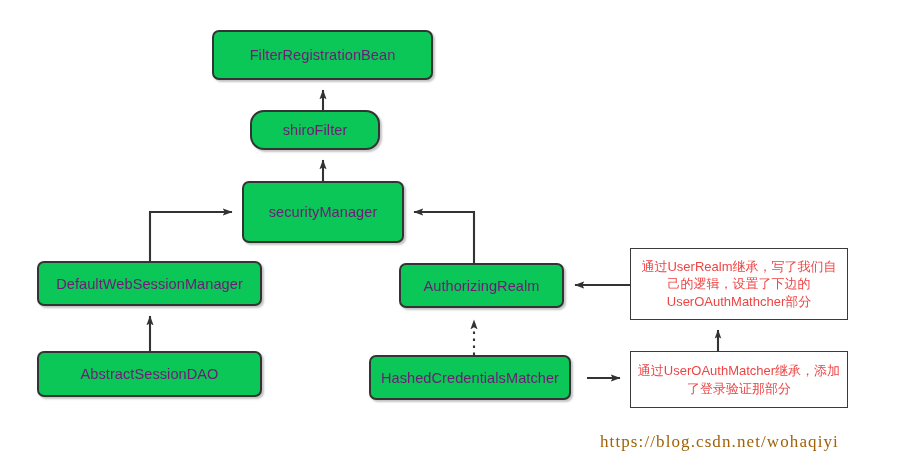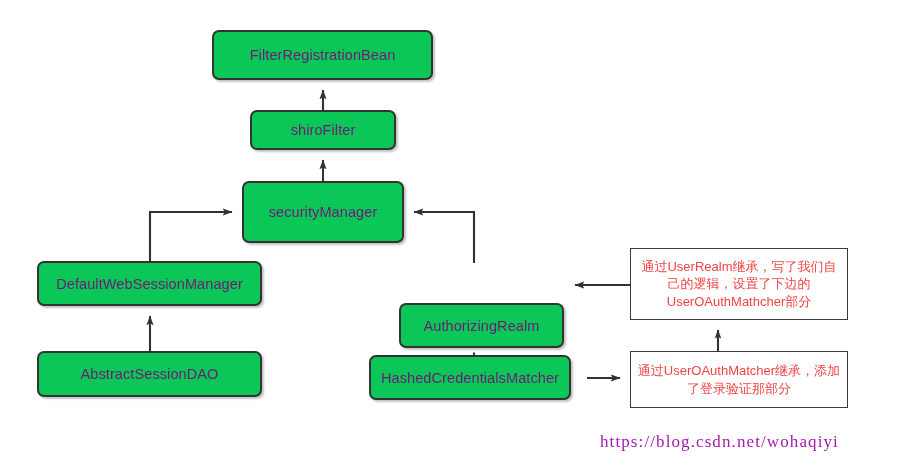--- a/index.html
+++ b/index.html
@@ -56,21 +56,21 @@
     text-align: center;
     padding: 2px 6px;
     z-index: 2;
   }
   .note-text {
     display: block;
     width: 100%;
   }
   .watermark {
     position: absolute;
-    color: #a21caf;
+    color: #a16207;
     font-family: "Liberation Serif", "DejaVu Serif", serif;
     font-size: 17px;
     letter-spacing: 1.1px;
     white-space: nowrap;
     z-index: 1;
   }
 </style>
 </head>
 <body>
 
@@ -120,37 +120,37 @@
 
     <g>
       <path d="M718,351 L718,330" stroke="#333333" stroke-width="2.1" fill="none" marker-end="url(#arrowsm)"></path>
     </g>
   </svg>
 
   <div class="node" style="left:212px; top:30px; width:221px; height:50px;">
     <span>FilterRegistrationBean</span>
   </div>
 
-  <div class="node" style="left:250px; top:110px; width:146px; height:40px;">
+  <div class="node" style="left:250px; top:110px; width:130px; height:40px;border-radius:14px;">
     <span>shiroFilter</span>
   </div>
 
   <div class="node" style="left:242px; top:181px; width:162px; height:62px;">
     <span>securityManager</span>
   </div>
 
   <div class="node" style="left:37px; top:261px; width:225px; height:45px;">
     <span>DefaultWebSessionManager</span>
   </div>
 
   <div class="node" style="left:37px; top:351px; width:225px; height:46px;">
     <span>AbstractSessionDAO</span>
   </div>
 
-  <div class="node" style="left:399px; top:263px; width:165px; height:45px;margin-top:40px;">
+  <div class="node" style="left:399px; top:263px; width:165px; height:45px;">
     <span>AuthorizingRealm</span>
   </div>
 
   <div class="node" style="left:369px; top:355px; width:202px; height:45px;">
     <span>HashedCredentialsMatcher</span>
   </div>
 
   <div class="note" style="left:630px; top:248px; width:218px; height:72px;">
     <span class="note-text">通过UserRealm继承，写了我们自己的逻辑，设置了下边的UserOAuthMathcher部分</span>
   </div>

